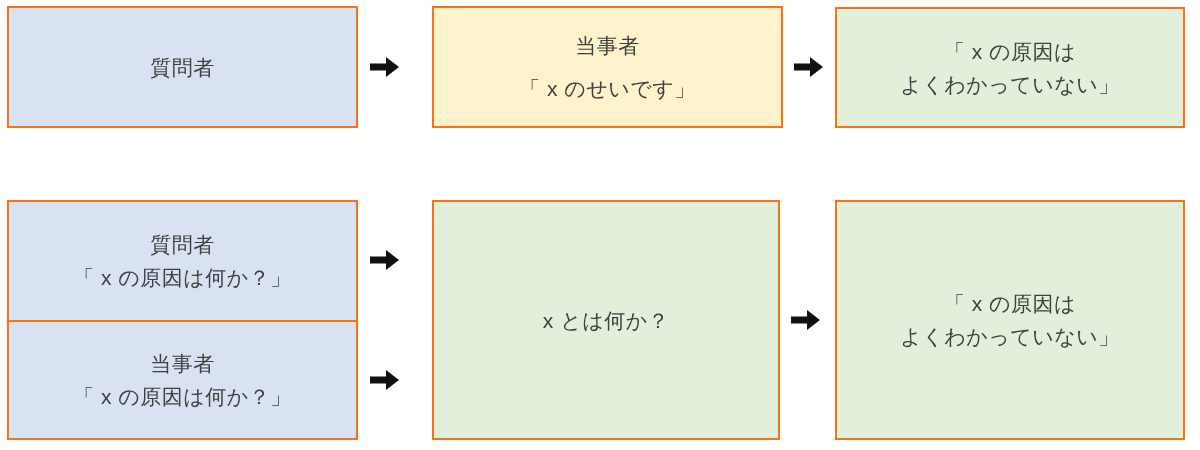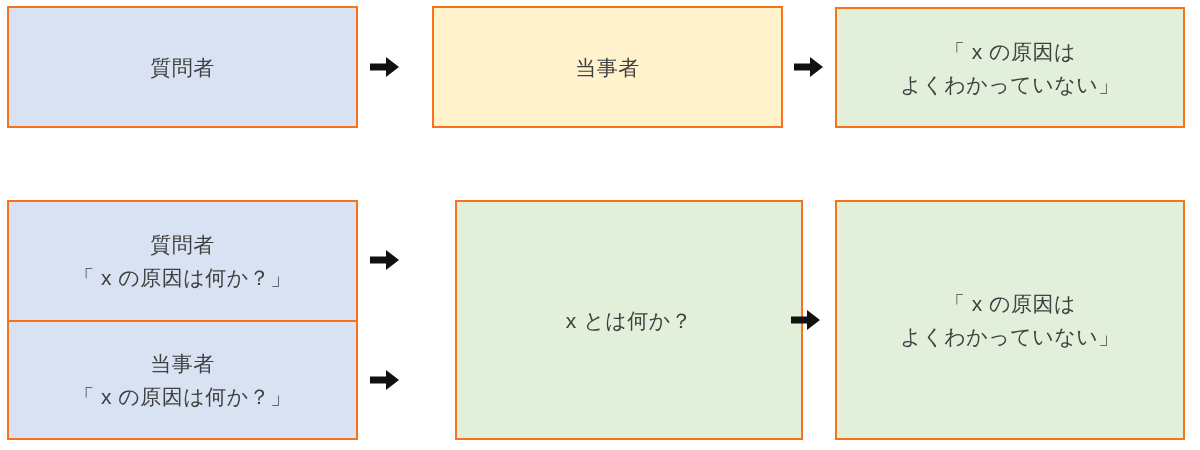--- a/index.html
+++ b/index.html
@@ -57,20 +57,21 @@
   </div>
 
   <div class="arrow" style="left:370px; top:56px;">
     <svg width="30" height="22" viewBox="0 0 30 22" aria-hidden="true">
       <polygon points="0,7.5 16,7.5 16,1 29,11 16,21 16,14.5 0,14.5" fill="#111111"></polygon>
     </svg>
   </div>
 
   <div class="box fill-yellow lh-wide" style="left:432px; top:6px; width:351px; height:122px;">
     <span class="line">当事者</span>
+    <span class="line">「 x のせいです」</span>
   </div>
 
   <div class="arrow" style="left:794px; top:56px;">
     <svg width="30" height="22" viewBox="0 0 30 22" aria-hidden="true">
       <polygon points="0,7.5 16,7.5 16,1 29,11 16,21 16,14.5 0,14.5" fill="#111111"></polygon>
     </svg>
   </div>
 
   <div class="box fill-green lh-normal" style="left:835px; top:7px; width:350px; height:121px;">
     <span class="line">「 x の原因は</span>
@@ -92,21 +93,21 @@
       <polygon points="0,7.5 16,7.5 16,1 29,11 16,21 16,14.5 0,14.5" fill="#111111"></polygon>
     </svg>
   </div>
 
   <div class="arrow" style="left:370px; top:369px;">
     <svg width="30" height="22" viewBox="0 0 30 22" aria-hidden="true">
       <polygon points="0,7.5 16,7.5 16,1 29,11 16,21 16,14.5 0,14.5" fill="#111111"></polygon>
     </svg>
   </div>
 
-  <div class="box fill-green lh-normal" style="left:432px; top:200px; width:348px; height:240px;margin-left:23px;">
+  <div class="box fill-green lh-normal" style="left:432px; top:200px; width:348px; height:240px;">
     <span class="line">x とは何か？</span>
   </div>
 
   <div class="arrow" style="left:791px; top:309px;">
     <svg width="30" height="22" viewBox="0 0 30 22" aria-hidden="true">
       <polygon points="0,7.5 16,7.5 16,1 29,11 16,21 16,14.5 0,14.5" fill="#111111"></polygon>
     </svg>
   </div>
 
   <div class="box fill-green lh-normal" style="left:835px; top:200px; width:350px; height:240px;">

